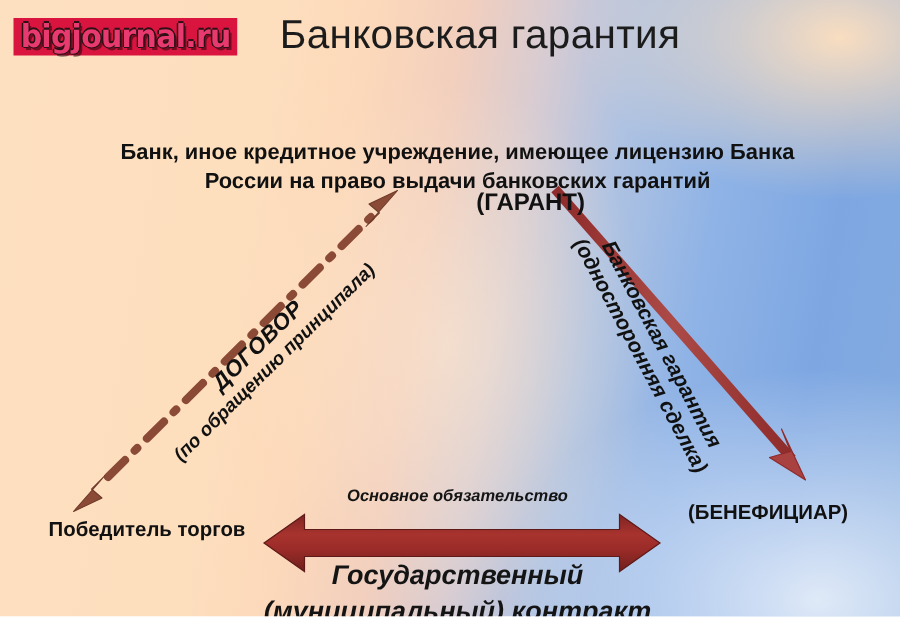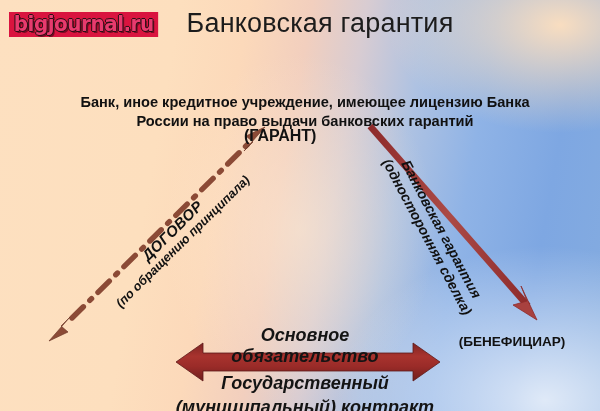--- a/index.html
+++ b/index.html
@@ -82,24 +82,24 @@
     width: 470px;
     text-align: center;
     font-size: 14.6px;
     font-weight: bold;
     line-height: 1.28;
     color: #111;
     margin-top: 32px;
   }
   #guarantor-label {
     position: absolute;
-    left: 244px;
+    left: 230px;
     top: 127px;
     width: 160px;
-    text-align: left;
+    text-align: right;
     font-size: 16px;
     font-weight: bold;
     color: #111;
   }
 
   #principal-box {
     position: absolute;
     left: 0px;
     top: 344px;
     width: 196px;
@@ -120,21 +120,21 @@
     line-height: 1.32;
     color: #111;
   }
 
   #obligation-label {
     position: absolute;
     left: 185px;
     top: 325px;
     width: 240px;
     text-align: center;
-    font-size: 18px;
+    font-size: 11px;
     font-style: italic;
     font-weight: bold;
     color: #141414;
   }
   #contract-label {
     position: absolute;
     left: 175px;
     top: 371px;
     width: 260px;
     text-align: center;
@@ -254,20 +254,21 @@
   </svg>
 
   <div id="watermark">bigjournal.ru</div>
 
   <div id="title">Банковская гарантия</div>
 
   <div id="guarantor-block">Банк, иное кредитное учреждение, имеющее лицензию Банка России на право выдачи банковских гарантий</div>
   <div id="guarantor-label">(ГАРАНТ)</div>
 
   <div id="principal-box">
+    <div>Победитель торгов</div>
   </div>
 
   <div id="beneficiary-box">
     <div>(БЕНЕФИЦИАР)</div>
   </div>
 
   <div id="obligation-label">Основное обязательство</div>
   <div id="contract-label">Государственный (муниципальный) контракт</div>
 
   <div id="contract-diag">

